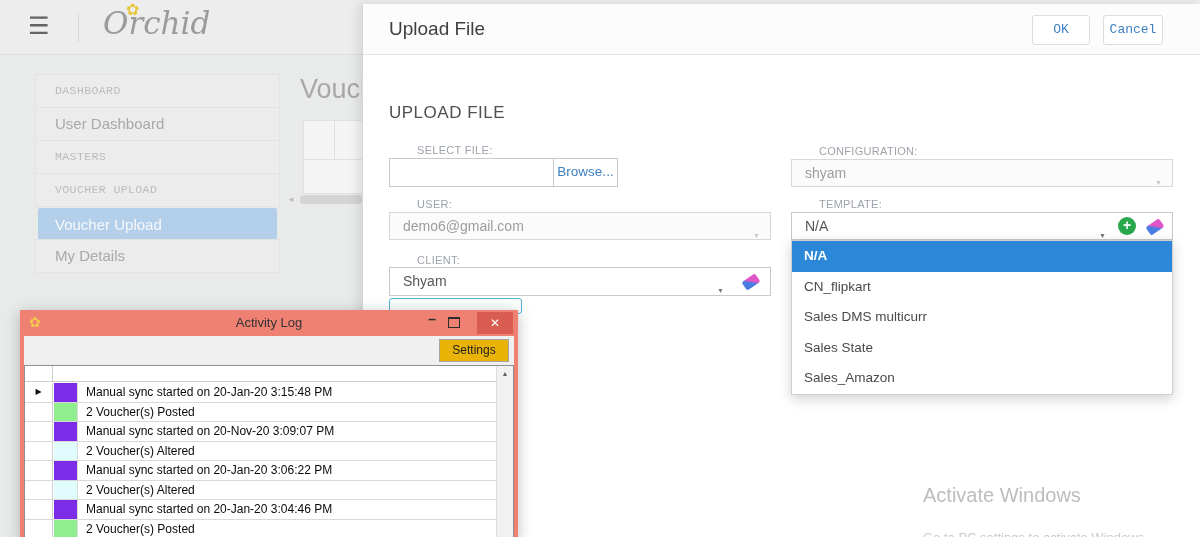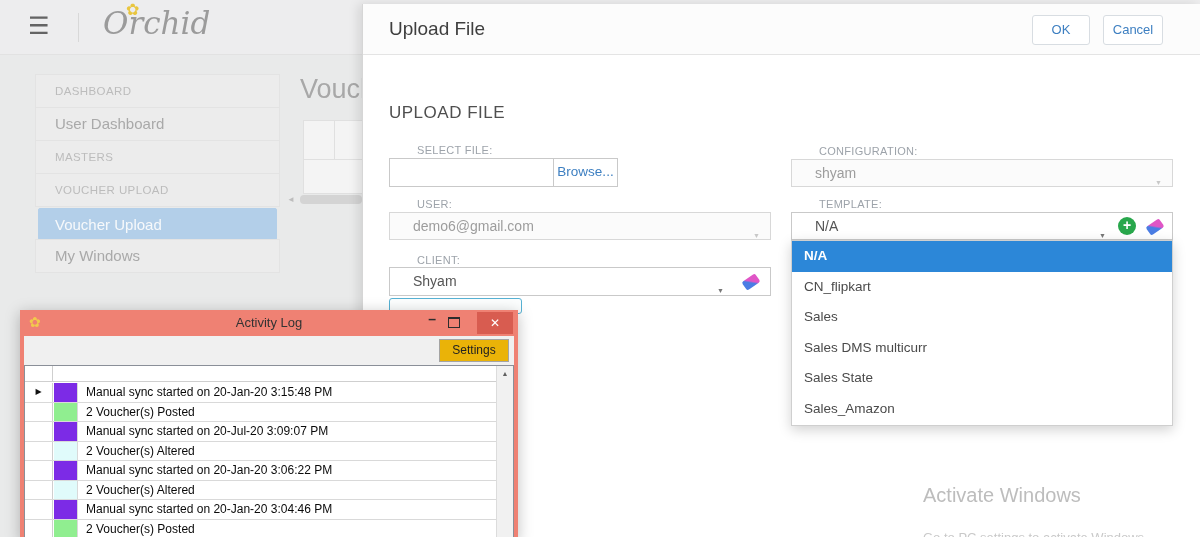--- a/index.html
+++ b/index.html
@@ -9,52 +9,52 @@
   
   .topbar { position:absolute; left:0; top:0; width:1200px; height:55px; background:#ededee; border-bottom:1px solid #e2e2e2; }
   .hamburger { position:absolute; left:28px; top:12px; font-size:24px; color:#646464; cursor:pointer; }
   .topbar-divider { position:absolute; left:78px; top:13px; width:1px; height:29px; background:#d8d8d8; }
   .logo { position:absolute; left:103px; top:5px; font-family:"DejaVu Serif",serif; font-style:italic; font-size:31px; color:#9b9b9b; }
   .logo-flower { position:absolute; left:126px; top:0px; font-size:16px; color:#e9c63f; }
 
   
   .sidebar { position:absolute; left:35px; top:75px; width:245px; }
   .side-item { height:34px; line-height:32px; padding-left:19px; background:#ececec; border:1px solid #e3e3e3; margin-top:-1px; color:#a9a9a9; font-size:15px; cursor:pointer; }
-  .side-item.header { font-size:11.5px; color:#bcbcbc; letter-spacing:.4px; }
+  .side-item.header { font-size:11.5px; color:#bcbcbc; letter-spacing:.4px;font-family:Liberation Mono, monospace; }
   .side-item.selected { background:#b3cfe9; border-color:#b3cfe9; color:#f7f9fb; margin:1px 3px 0; height:32px; line-height:32px; border-radius:2px; padding-left:16px; }
   .bg-heading { position:absolute; left:300px; top:74px; font-size:27px; color:#a8a8a8; }
   .bg-grid { position:absolute; left:303px; top:120px; width:120px; height:74px; background:#f4f4f4; border:1px solid #e0e0e0; }
   .bg-grid .col1 { position:absolute; left:30px; top:0; width:1px; height:38px; background:#e0e0e0; }
   .bg-grid .col2 { position:absolute; left:60px; top:0; width:1px; height:38px; background:#e0e0e0; }
   .bg-grid .col3 { position:absolute; left:90px; top:0; width:1px; height:38px; background:#e0e0e0; }
   .bg-grid .hdrline { position:absolute; left:0; right:0; top:38px; height:1px; background:#e0e0e0; }
   .bg-hscroll-arrow { position:absolute; left:287px; top:195px; font-size:8px; color:#bdbdbd; }
   .bg-hscroll-thumb { position:absolute; left:300px; top:195px; width:62px; height:9px; background:#d4d4d4; border-radius:4px; cursor:pointer; }
 
   
   .modal { position:absolute; left:362px; top:4px; width:838px; height:533px; background:#ffffff; border-left:1px solid #d6d6d6; box-shadow:-4px 0 10px rgba(0,0,0,.10); z-index:10; }
   .modal-header { position:absolute; left:0; right:0; top:0; height:51px; background:#fcfcfc; border-bottom:1px solid #e4e4e4; }
   .modal-title { position:absolute; left:26px; top:14px; font-size:19px; color:#3f3f3f; }
-  .btn { position:absolute; top:11px; height:30px; background:#fff; border:1px solid #d8dde2; border-radius:3px; color:#3d7fc1; font-size:13px; text-align:center; line-height:28px; cursor:pointer; }
+  .btn { position:absolute; top:11px; height:30px; background:#fff; border:1px solid #d8dde2; border-radius:3px; color:#3d7fc1; font-size:13px; text-align:center; line-height:28px; cursor:pointer;font-family:Liberation Mono, monospace; }
   .btn-ok { right:110px; width:58px; }
   .btn-cancel { right:37px; width:60px; }
   .section-title { position:absolute; left:26px; top:99px; font-size:17px; color:#4f4f4f; letter-spacing:.5px; }
 
   .field-label { position:absolute; font-size:11px; color:#9da3aa; letter-spacing:.3px;margin-left:28px; }
   .lbl-selectfile { left:26px; top:140px; }
   .lbl-user      { left:26px; top:194px; }
   .lbl-client    { left:26px; top:250px; }
   .lbl-config    { left:428px; top:141px; }
   .lbl-template  { left:428px; top:194px; }
 
   .file-row { position:absolute; left:26px; top:154px; width:229px; height:29px; border:1px solid #c9c9c9; background:#fff; }
   .file-input { position:absolute; left:0; top:0; width:163px; height:27px; border:none; outline:none; font-size:13px; padding:0 6px; font-family:"Liberation Sans",sans-serif; }
   .browse-btn { position:absolute; right:0; top:0; width:64px; height:27px; border-left:1px solid #c9c9c9; background:#fff; color:#3d7fc1; font-size:13.5px; text-align:center; line-height:26px; cursor:pointer; }
 
-  .select { position:absolute; height:28px; border:1px solid #c9c9c9; background:#fff; font-size:14px; color:#555; line-height:26px; padding-left:23px; cursor:pointer; }
+  .select { position:absolute; height:28px; border:1px solid #c9c9c9; background:#fff; font-size:14px; color:#555; line-height:26px; padding-left:13px; cursor:pointer; }
   .select .caret { position:absolute; top:10px; font-size:7px; color:#777; }
   .select.disabled { background:#fbfbfb; color:#9d9d9d; border-color:#d8d8d8; cursor:default; }
   .select.disabled .caret { color:#c8c8c8; }
   .sel-user     { left:26px;  top:208px; width:382px; }
   .sel-client   { left:26px;  top:263px; width:382px; height:29px; }
   .sel-config   { left:428px; top:155px; width:382px; }
   .sel-template { left:428px; top:208px; width:382px; }
   .sel-user .caret, .sel-config .caret { right:10px; }
   .sel-client .caret { right:46px; }
   .sel-template .caret { right:66px; }
@@ -104,21 +104,21 @@
   <span class="logo">Orchid</span>
   <span class="logo-flower">✿</span>
 </div>
 
 <div class="sidebar">
     <div class="side-item header">DASHBOARD</div>
     <div class="side-item item">User Dashboard</div>
     <div class="side-item header">MASTERS</div>
     <div class="side-item header">VOUCHER UPLOAD</div>
     <div class="side-item item selected">Voucher Upload</div>
-    <div class="side-item item">My Windows</div>
+    <div class="side-item item">My Details</div>
   </div>
 <div class="bg-heading">Voucher Upload</div>
 <div class="bg-grid">
   <span class="col1"></span>
   <span class="col2"></span>
   <span class="col3"></span>
   <span class="hdrline"></span>
 </div>
 <span class="bg-hscroll-arrow">◄</span>
 <div class="bg-hscroll-thumb"></div>
@@ -161,21 +161,20 @@
   <div class="select sel-template">
     <span>N/A</span>
     <span class="caret">▼</span>
     <span class="plus-circle">+</span>
     <span class="eraser"></span>
   </div>
 
   <div class="dropdown-panel">
       <div class="dd-option selected">N/A</div>
       <div class="dd-option">CN_flipkart</div>
-      <div class="dd-option">Sales</div>
       <div class="dd-option">Sales DMS multicurr</div>
       <div class="dd-option">Sales State</div>
       <div class="dd-option">Sales_Amazon</div>
     </div>
 
   <div class="hidden-btn-edge"></div>
 </div>
 
 <div class="alog">
   <div class="alog-titlebar">
@@ -198,21 +197,21 @@
             <div class="cell-text">Manual sync started on 20-Jan-20 3:15:48 PM</div>
           </div>
           <div class="log-row">
             <div class="cell-rowhead"></div>
             <div class="cell-swatch" style="background: rgb(144, 238, 144);"></div>
             <div class="cell-text">2 Voucher(s) Posted</div>
           </div>
           <div class="log-row">
             <div class="cell-rowhead"></div>
             <div class="cell-swatch" style="background: rgb(124, 43, 230);"></div>
-            <div class="cell-text">Manual sync started on 20-Jul-20 3:09:07 PM</div>
+            <div class="cell-text">Manual sync started on 20-Nov-20 3:09:07 PM</div>
           </div>
           <div class="log-row">
             <div class="cell-rowhead"></div>
             <div class="cell-swatch" style="background: rgb(224, 251, 251);"></div>
             <div class="cell-text">2 Voucher(s) Altered</div>
           </div>
           <div class="log-row">
             <div class="cell-rowhead"></div>
             <div class="cell-swatch" style="background: rgb(124, 43, 230);"></div>
             <div class="cell-text">Manual sync started on 20-Jan-20 3:06:22 PM</div>

